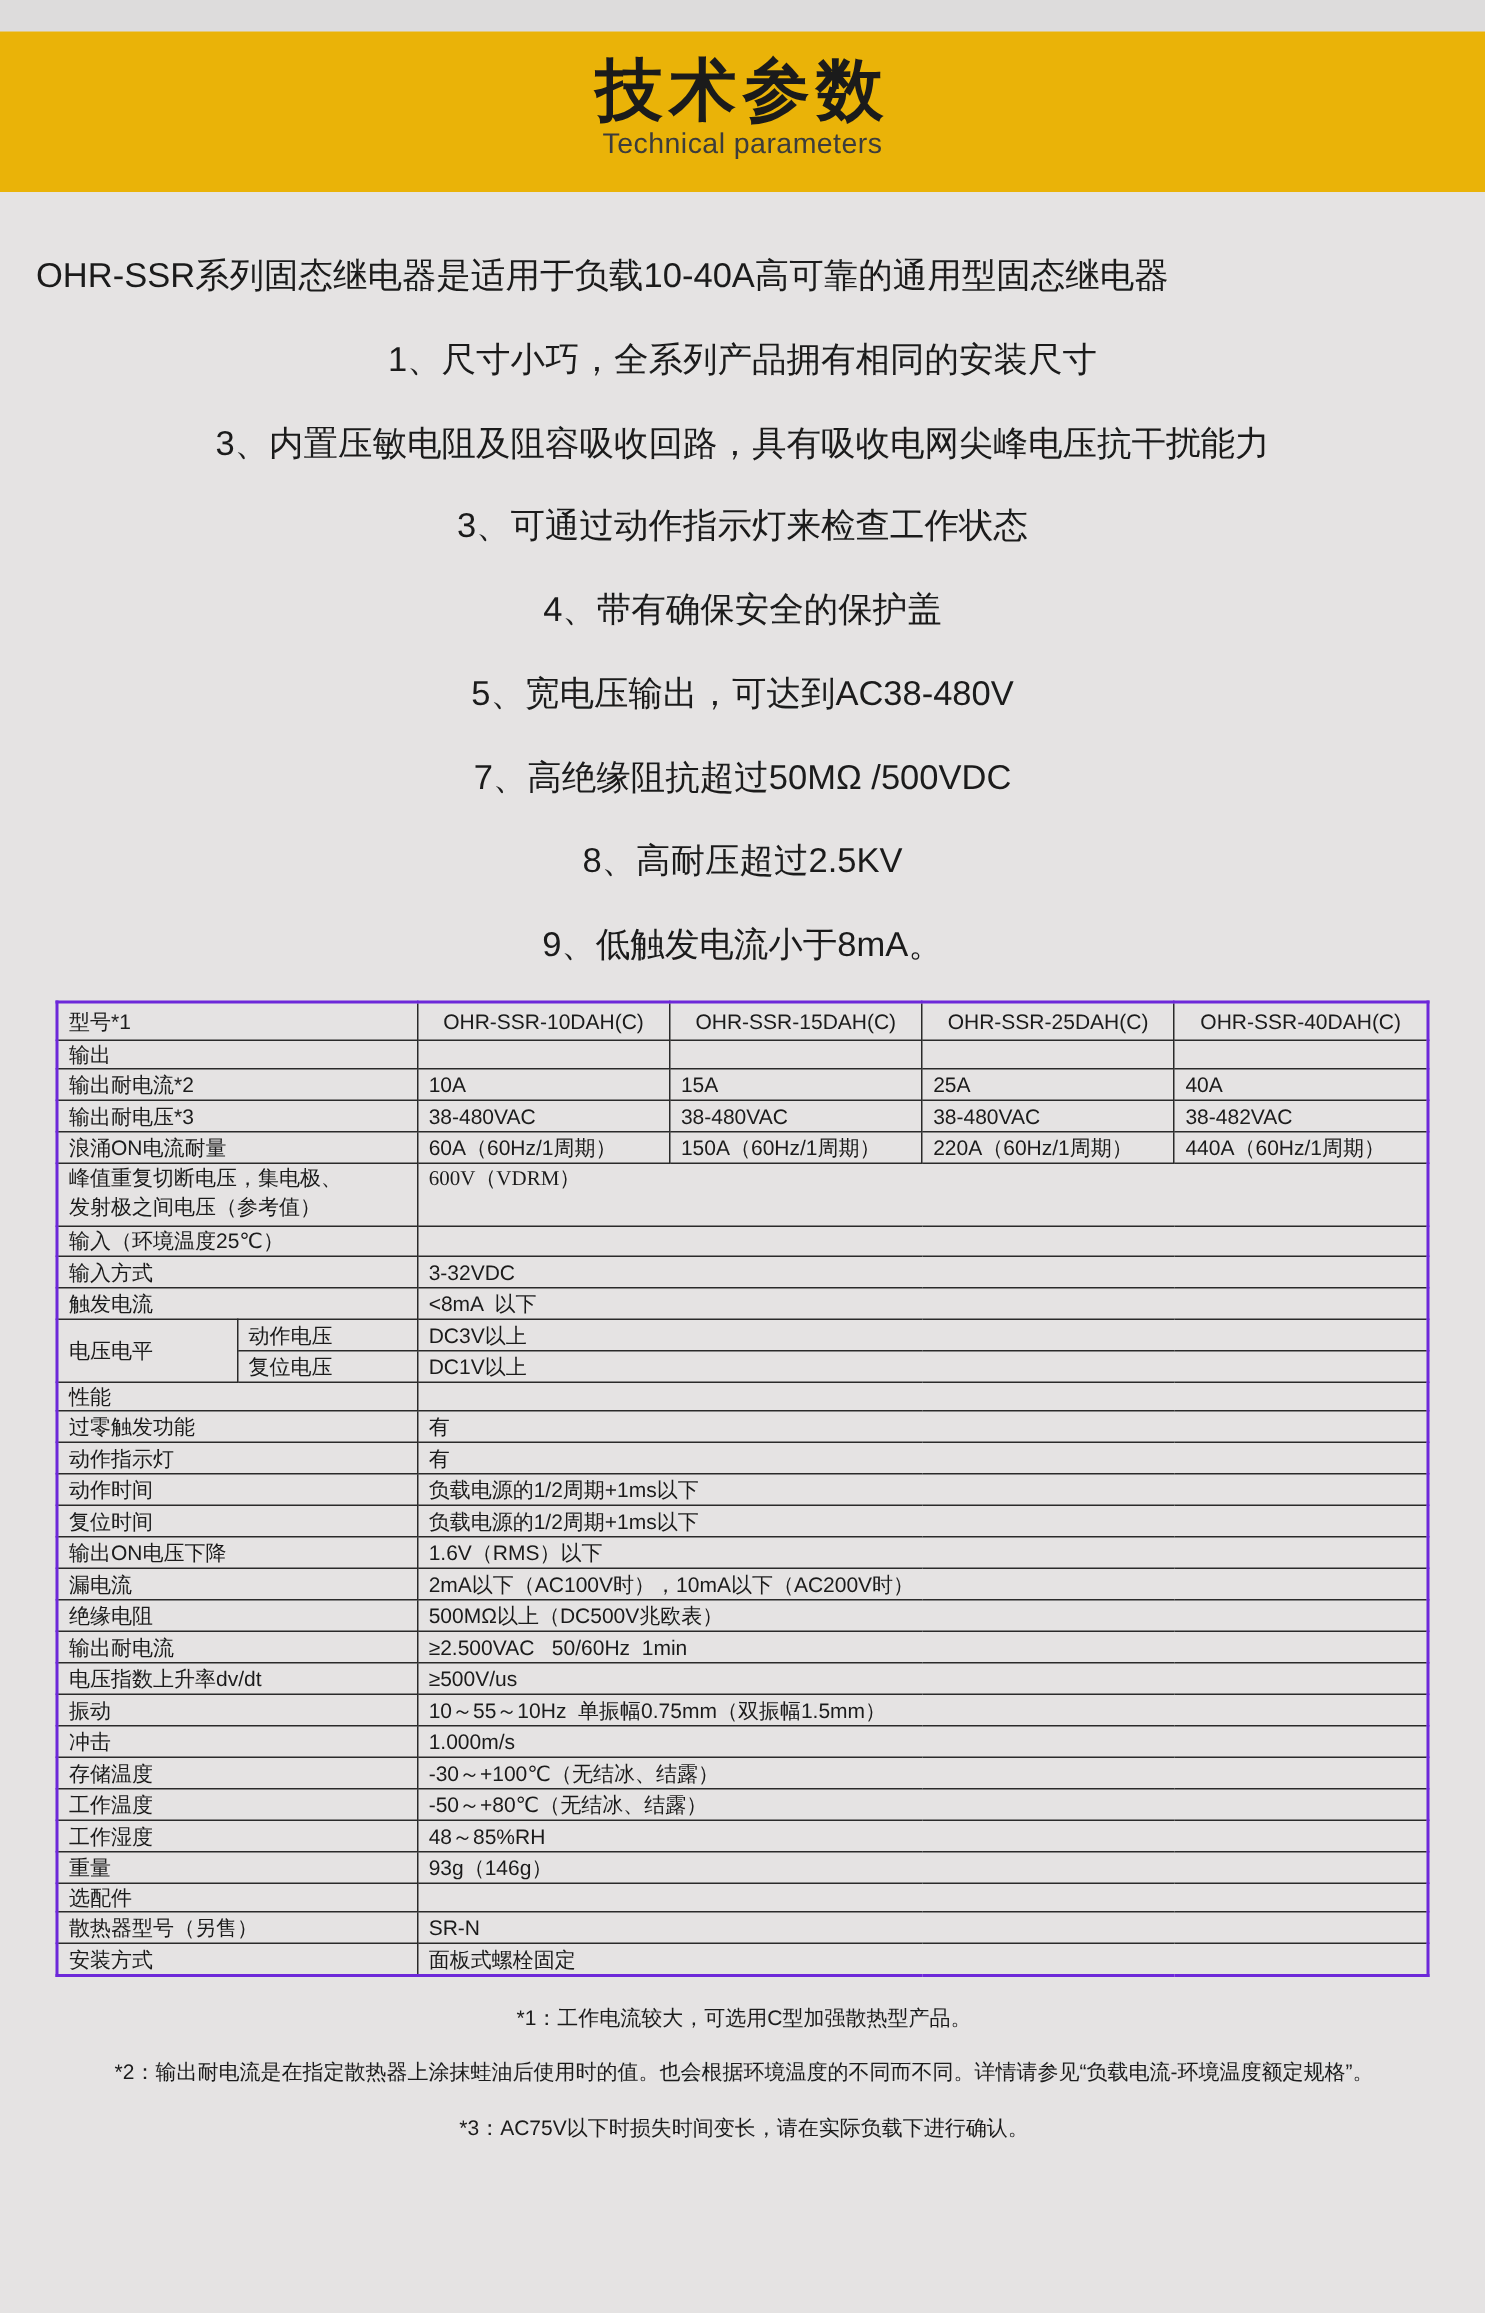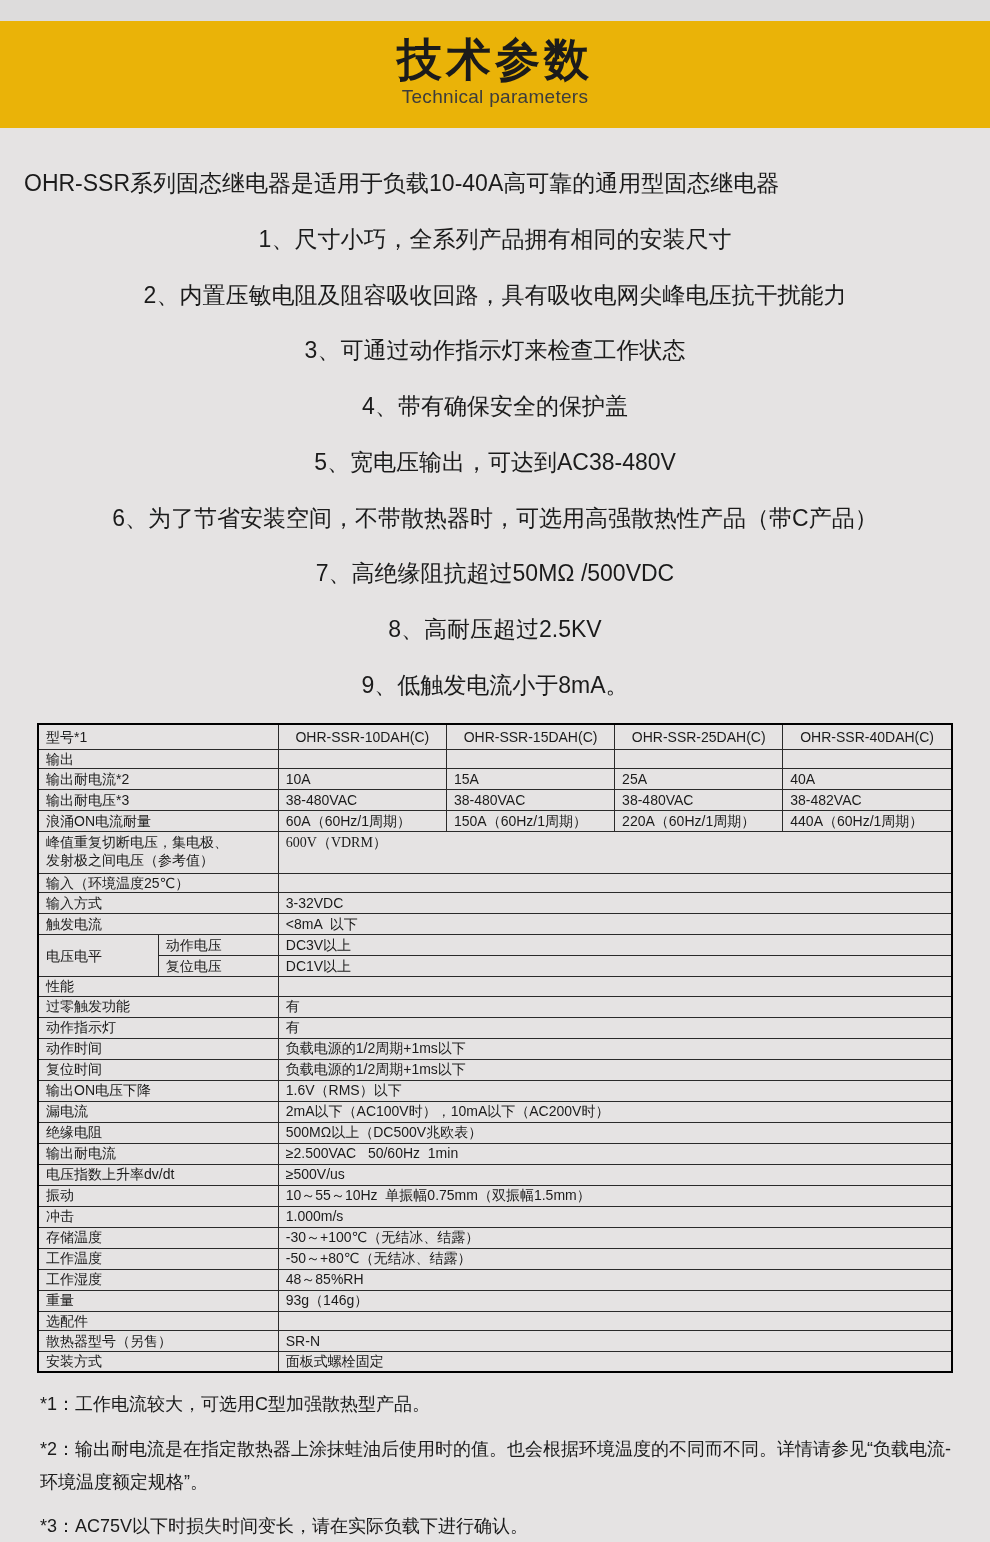--- a/index.html
+++ b/index.html
@@ -27,59 +27,58 @@
   .intro {
     margin: 41px 0 0; font-size: 23px; font-weight: 500; line-height: 1.25;
   }
   .features { list-style: none; margin: 0; padding: 0; }
   .features li {
     margin-top: 27px; font-size: 23px; font-weight: 500; line-height: 1.25; text-align: center;
   }
   table.spec {
     width: 916px; margin: 23px auto 0;
     border-collapse: collapse; table-layout: fixed;
-    border: 2px solid #000000;
+    border: 2px solid #6d28d9;
   }
   table.spec td {
     border: 1px solid #2a2a2a;
     font-size: 14px; line-height: 1.3;
     height: 21px; padding: 0 7px;
     overflow: hidden;
   }
   td.lbl { white-space: pre-line; }
   td.val { white-space: pre; }
   td.center { text-align: center; }
   td.sub-label { text-align: left; white-space: pre; margin-left: 20px; }
   tr.models td { height: 26px; }
   tr.section4 td, tr.section1 td { height: 18px; }
   tr.merged2 td { vertical-align: top; padding-top: 2px; height: 42px; font-family: Liberation Serif, serif; }
   .footnotes { margin: 15px 0 0 40px; width: 912px; }
   .footnotes p {
-    margin: 0 0 11px; font-size: 18px; line-height: 1.85; font-weight: 500;
+    margin: 0 0 11px; font-size: 14px; line-height: 1.85; font-weight: 500; text-align: center;
   }
 </style>
 </head>
 <body>
 
 <div class="top-strip"></div>
 
 <div class="title-band">
   <div class="title">技术参数</div>
   <div class="subtitle">Technical parameters</div>
 </div>
 
 <div class="content">
   <p class="intro">OHR-SSR系列固态继电器是适用于负载10-40A高可靠的通用型固态继电器</p>
   <ul class="features">
       <li>1、尺寸小巧，全系列产品拥有相同的安装尺寸</li>
-      <li>2、内置压敏电阻及阻容吸收回路，具有吸收电网尖峰电压抗干扰能力</li>
+      <li>3、内置压敏电阻及阻容吸收回路，具有吸收电网尖峰电压抗干扰能力</li>
       <li>3、可通过动作指示灯来检查工作状态</li>
       <li>4、带有确保安全的保护盖</li>
       <li>5、宽电压输出，可达到AC38-480V</li>
-      <li>6、为了节省安装空间，不带散热器时，可选用高强散热性产品（带C产品）</li>
       <li>7、高绝缘阻抗超过50MΩ /500VDC</li>
       <li>8、高耐压超过2.5KV</li>
       <li>9、低触发电流小于8mA。</li>
     </ul>
 </div>
 
 <table class="spec">
   <colgroup>
     <col style="width:120px">
       <col style="width:120px">

